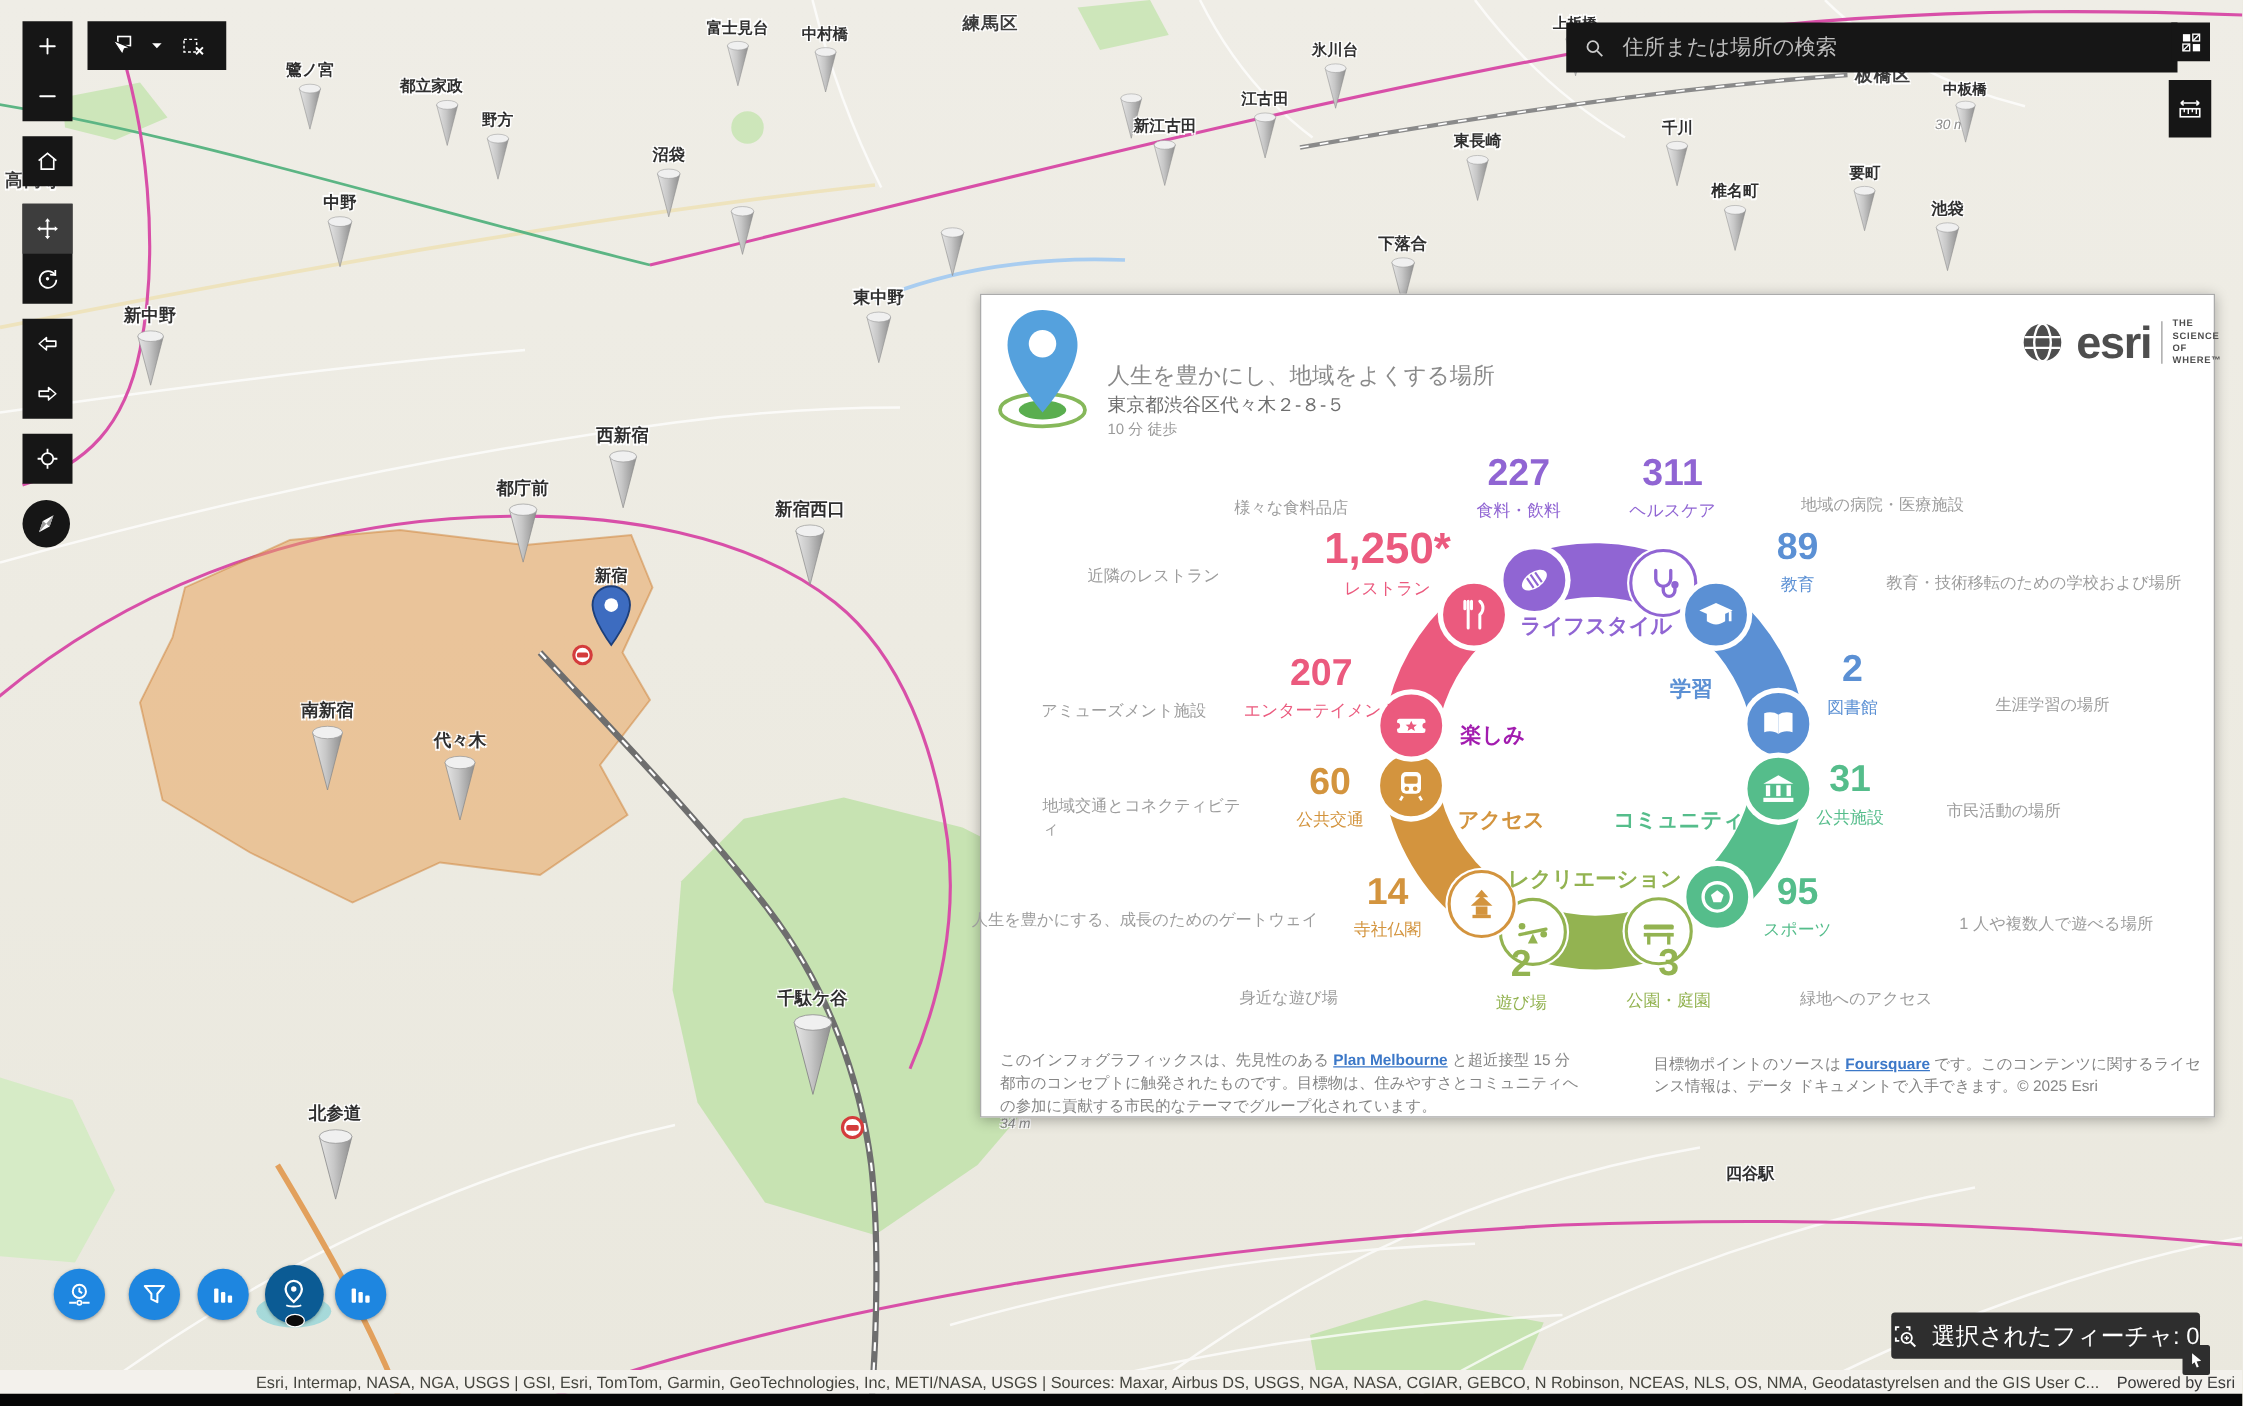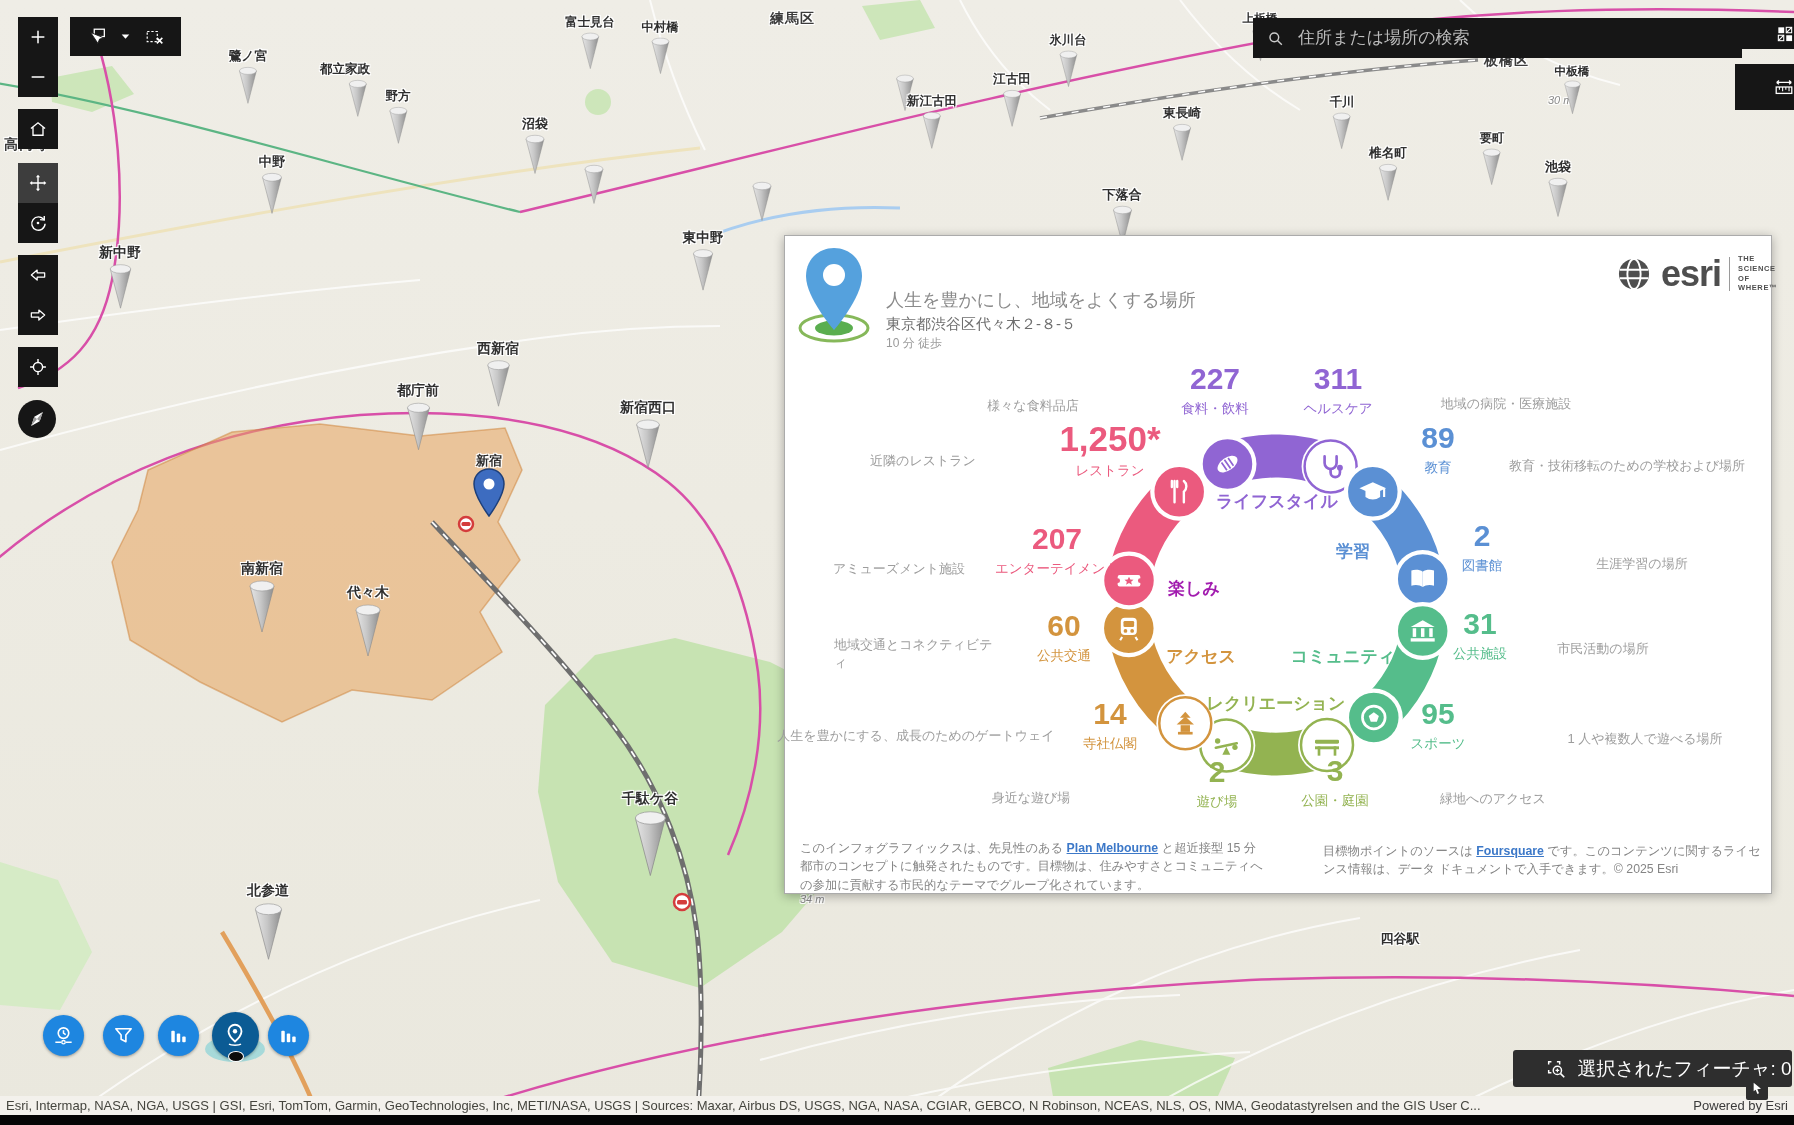--- a/index.html
+++ b/index.html
@@ -10,21 +10,21 @@
   #map-svg{position:absolute;left:0;top:0;z-index:1;}
   
   .map-marker{position:absolute;transform:translate(-50%,-100%);display:flex;flex-direction:column;align-items:center;z-index:5;}
   .m-label,.region-label,.place-label{color:#2f2f2f;font-weight:bold;white-space:nowrap;
      text-shadow:-1px -1px 0 #fff,1px -1px 0 #fff,-1px 1px 0 #fff,1px 1px 0 #fff,0 0 3px #fff;}
   .region-label{position:absolute;z-index:4;font-size:14px;letter-spacing:1px;color:#3c3c3c;}
   .place-label{position:absolute;z-index:6;font-size:13px;}
   .elev-label{position:absolute;z-index:4;font-size:11px;font-style:italic;color:#8a8a8a;
      text-shadow:-1px -1px 0 #fff,1px -1px 0 #fff,-1px 1px 0 #fff,1px 1px 0 #fff;}
   
-  .dark-box{position:absolute;background:#161616;z-index:30;display:flex;align-items:center;justify-content:center;padding-left:32px;}
+  .dark-box{position:absolute;background:#161616;z-index:30;display:flex;align-items:center;justify-content:center;}
   .tool-col{position:absolute;left:18px;width:40px;z-index:30;display:flex;flex-direction:column;background:#161616;}
   .tool-btn{width:40px;height:40px;display:flex;align-items:center;justify-content:center;cursor:pointer;}
   .tool-btn.active{background:#3d3d3d;}
   #select-toolbar{left:70px;top:17px;width:103px;height:39px;gap:2px;padding:0 4px;}
   #search-box{left:1253px;top:18px;width:476px;height:40px;justify-content:flex-start;padding-left:13px;gap:11px;}
   #search-input{background:transparent;border:none;outline:none;color:#c9c9c9;font-size:17px;width:400px;
      font-family:"Liberation Sans","DejaVu Sans",sans-serif;}
   #search-input::placeholder{color:#bdbdbd;}
   #compass-btn{position:absolute;left:18px;top:400px;width:38px;height:38px;border-radius:50%;background:#161616;
      z-index:30;display:flex;align-items:center;justify-content:center;cursor:pointer;}
@@ -50,21 +50,21 @@
   .pi-footer{position:absolute;font-size:12.3px;color:#858585;line-height:1.5;z-index:2;}
   .pi-footer a{color:#3c78c8;font-weight:bold;}
   
   .round-btn{position:absolute;width:41px;height:41px;border-radius:50%;background:#1e86e0;z-index:30;
      display:flex;align-items:center;justify-content:center;box-shadow:0 1px 3px rgba(0,0,0,.35);cursor:pointer;}
   .round-btn.active{background:#0b5b94;width:47px;height:47px;}
   #sel-features-btn{left:1513px;top:1050px;width:247px;height:37px;background:#2e2e2e;border-radius:3px;
      gap:10px;color:#fff;font-size:19px;cursor:pointer;}
   #attribution{position:absolute;left:0;bottom:10px;width:100%;height:19px;background:#f3f1ec;z-index:40;
      display:flex;align-items:center;font-size:13px;color:#45453e;padding:0 6px;box-sizing:border-box;}
-  #attribution .src{flex:1;white-space:nowrap;overflow:hidden;text-overflow:ellipsis;}
+  #attribution .src{flex:1;white-space:nowrap;overflow:hidden;text-overflow:ellipsis;text-align:right;}
   #attribution .powered{margin-left:14px;white-space:nowrap;color:#3a3a3a;}
   #black-bar{position:absolute;left:0;bottom:0;width:100%;height:10px;background:#050505;z-index:41;}
   #cursor-glyph{position:absolute;left:1746px;top:1076px;width:22px;height:24px;background:#2e2e2e;z-index:50;
      display:flex;align-items:center;justify-content:center;border-radius:2px;}
 </style>
 </head>
 <body>
 
 <div id="app">
   <div id="map-base"></div>

